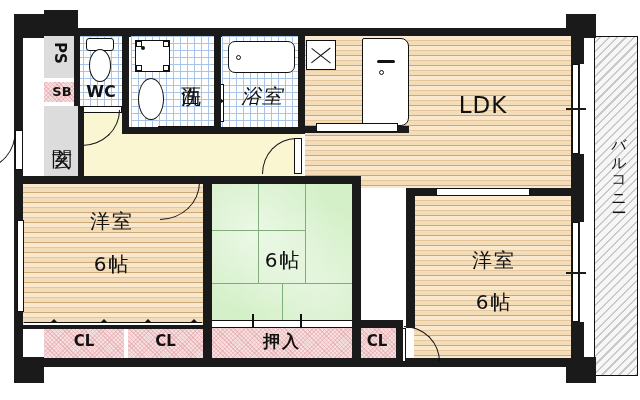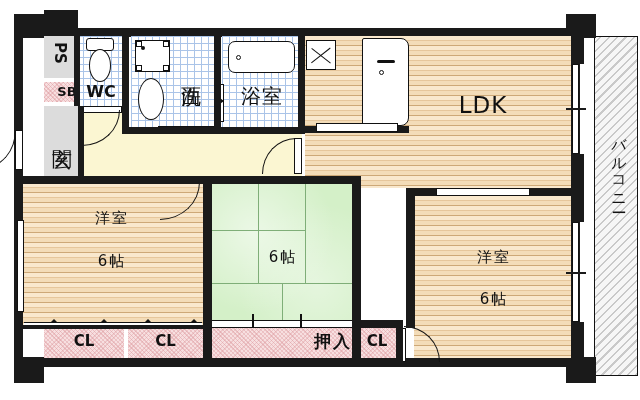--- a/index.html
+++ b/index.html
@@ -69,21 +69,21 @@
 
   
   .lbl {
     position: absolute;
     color: #111;
     text-align: center;
     line-height: 1.05;
     white-space: nowrap;
     font-weight: 500;
   }
-  .lbl-room  { font-size: 15px; letter-spacing: 2px; }
+  .lbl-room  { font-size: 20px; letter-spacing: 2px; }
   .lbl-room2 { font-size: 20px; letter-spacing: 1px; }
   .lbl-big   { font-size: 23px; font-weight: 400; letter-spacing: 1px; }
   .lbl-sm    { font-size: 15px; font-weight: 700; letter-spacing: 0px; }
   .lbl-xs    { font-size: 13px; font-weight: 700; }
   .lbl-wc    { font-size: 16px; font-weight: 700; }
   .vert {
     writing-mode: vertical-rl;
     text-orientation: upright;
     font-size: 15px;
     letter-spacing: 2px;
@@ -177,21 +177,21 @@
 
   <div class="abs wall" style="left:305px; top:126px; width:104px; height:7px;"></div>
   <div class="win" style="left:316px; top:123px; width:82px; height:9px;"></div>
 
   <div class="win" style="left:572px; top:64px; width:7px; height:90px;"></div>
   <div class="abs thinline" style="left:566px; top:108px; width:20px; height:1.6px;"></div>
 
   <div class="abs tile" style="left:222px; top:36px; width:78px; height:92px;"></div>
   <div class="fix tub" style="left:228px; top:41px; width:67px; height:32px;"></div>
   <div class="abs" style="left:236px; top:55px; width:5px; height:5px; border:1.3px solid #111; border-radius:50%;"></div>
-  <div class="lbl lbl-room2" style="left:232px; top:86px; width:60px;">浴室</div>
+  <div class="lbl lbl-room2" style="left:232px; top:86px; width:60px;font-style:italic;">浴室</div>
 
   <div class="abs whitefill" style="left:216px; top:84px; width:8px; height:38px; border:1.3px solid #111;"></div>
   <div class="abs" style="left:217px; top:96px; width:0; height:0; border-left:7px solid #111; border-top:5px solid transparent; border-bottom:5px solid transparent;"></div>
 
   <div class="abs tile" style="left:131px; top:36px; width:84px; height:92px;"></div>
 
   <div class="fix" style="left:135px; top:40px; width:35px; height:32px;"></div>
   <div class="abs" style="left:141px; top:46px; width:4px; height:4px; background:#111; border-radius:50%;"></div>
   <div class="abs" style="left:136px; top:41px; width:6px; height:6px; border:1.2px solid #111;"></div>
   <div class="abs" style="left:163px; top:41px; width:6px; height:6px; border:1.2px solid #111;"></div>
@@ -205,21 +205,21 @@
 
   <div class="abs tile" style="left:76px; top:36px; width:48px; height:78px;"></div>
   <div class="fix" style="left:86px; top:38px; width:28px; height:13px; border-radius:3px;"></div>
   <div class="fix sinkov" style="left:89px; top:49px; width:22px; height:33px;"></div>
   <div class="lbl lbl-wc" style="left:78px; top:84px; width:46px;">WC</div>
 
   <div class="abs gray" style="left:44px; top:36px; width:30px; height:42px;"></div>
   <div class="lbl lbl-sm" style="left:46px; top:42px; width:26px;"><span style="writing-mode:vertical-rl;">PS</span></div>
 
   <div class="abs closet" style="left:44px; top:82px; width:30px; height:20px;"></div>
-  <div class="lbl lbl-xs" style="left:44px; top:85px; width:46px;">SB</div>
+  <div class="lbl lbl-xs" style="left:44px; top:85px; width:36px;">SB</div>
 
   <div class="abs gray" style="left:44px; top:106px; width:36px; height:70px;"></div>
   <div class="lbl lbl-room2" style="left:48px; top:118px; width:28px;"><span style="writing-mode:vertical-rl;text-orientation:upright;">玄関</span></div>
 
   <div class="abs whitefill" style="left:15px; top:130px; width:8px; height:40px; border:1.3px solid #111;"></div>
   <div class="doorarc arc-br" style="left:-16px; top:130px; width:32px; height:38px;"></div>
 
   <div class="abs hall" style="left:80px; top:132px; width:222px; height:44px;"></div>
   <div class="abs hall" style="left:80px; top:106px; width:44px; height:32px;"></div>
 
@@ -262,21 +262,21 @@
   <div class="abs whitefill" style="left:398px; top:328px; width:8px; height:34px; border:1.3px solid #111;"></div>
   <div class="doorarc arc-tr" style="left:404px; top:326px; width:36px; height:36px;"></div>
 
   <div class="abs closet" style="left:44px; top:328px; width:80px; height:30px;"></div>
   <div class="lbl lbl-sm" style="left:44px; top:334px; width:80px;">CL</div>
 
   <div class="abs closet" style="left:128px; top:328px; width:75px; height:30px;"></div>
   <div class="lbl lbl-sm" style="left:128px; top:334px; width:75px;">CL</div>
 
   <div class="abs closet" style="left:212px; top:328px; width:140px; height:30px;"></div>
-  <div class="lbl lbl-sm" style="left:212px; top:333px; width:140px; font-size:17px; letter-spacing:2px;text-align:right;">押入</div>
+  <div class="lbl lbl-sm" style="left:212px; top:333px; width:140px; font-size:17px; letter-spacing:2px;">押入</div>
 
   <div class="abs closet" style="left:356px; top:328px; width:42px; height:30px;"></div>
   <div class="lbl lbl-sm" style="left:356px; top:334px; width:42px;">CL</div>
 
   <div class="chev" style="left:46px; top:319px; border-left-color:#111; border-right-color:transparent; transform:rotate(0deg); width:0;height:0; border-left:8px solid transparent; border-right:8px solid transparent; border-bottom:8px solid #111;"></div>
   <div class="abs" style="left:96px; top:319px; width:0;height:0; border-left:8px solid transparent; border-right:8px solid transparent; border-bottom:8px solid #111;"></div>
   <div class="abs" style="left:140px; top:319px; width:0;height:0; border-left:8px solid transparent; border-right:8px solid transparent; border-bottom:8px solid #111;"></div>
   <div class="abs" style="left:186px; top:319px; width:0;height:0; border-left:8px solid transparent; border-right:8px solid transparent; border-bottom:8px solid #111;"></div>
 
   <div class="abs whitefill" style="left:24px; top:322px; width:178px; height:7px; border-top:1.4px solid #111; border-bottom:1.4px solid #111;"></div>

